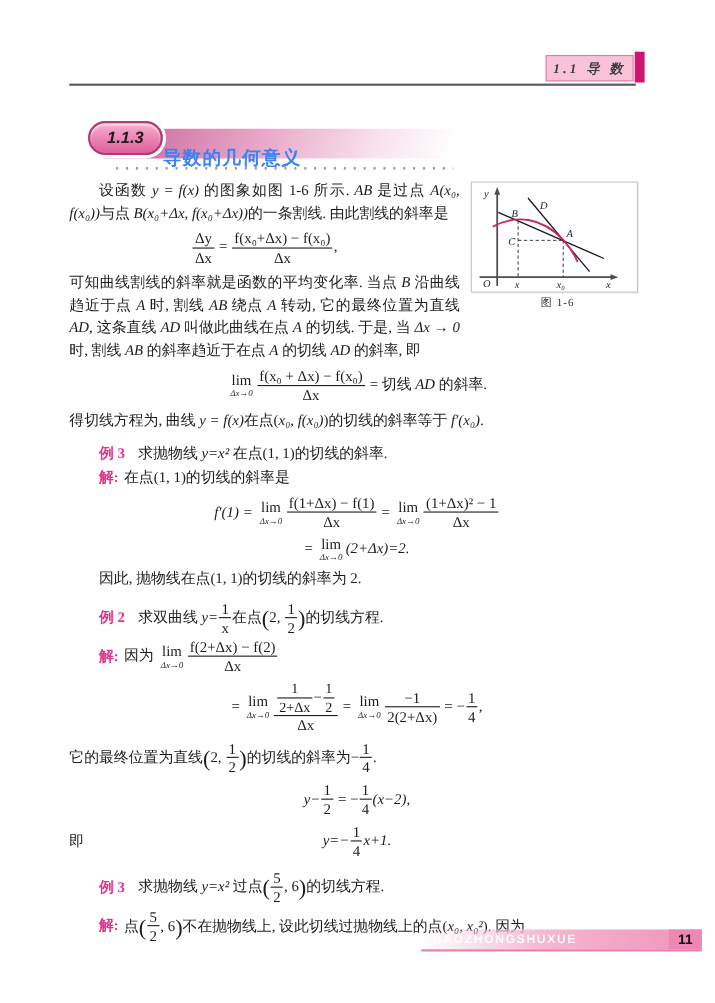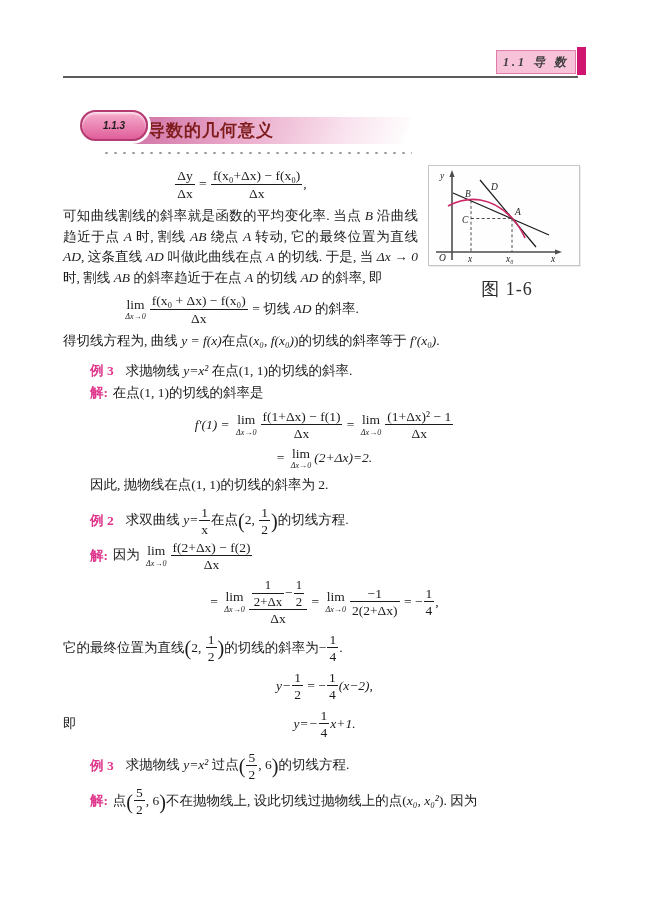--- a/index.html
+++ b/index.html
@@ -10,29 +10,29 @@
   .top-rule{position:absolute;left:63px;top:76px;width:515px;height:2px;background:#5c5c5c;}
   .chapter-tab{position:absolute;left:496px;top:50px;width:78px;height:22px;
         background:#f8c3d8;border:1px solid #e27ba9;display:flex;align-items:center;justify-content:center;
         font-style:italic;font-weight:bold;font-size:12px;color:#3c3c3c;letter-spacing:3px;}
   .chapter-bar{position:absolute;left:577px;top:47px;width:9px;height:28px;background:#d01570;}
 
   
   .section-band{position:absolute;left:104px;top:117px;width:308px;height:27px;
         background:linear-gradient(90deg,#c9639b 0%,#e9a8c9 45%,#f9e3ee 80%,#fefcfd 100%);
         transform:skewX(-20deg);transform-origin:0 0;}
-  .section-title{position:absolute;left:148px;top:119px;font-family:"Liberation Sans","DejaVu Sans",sans-serif;
-        font-weight:bold;font-size:17px;color:#7f1d1d;letter-spacing:1px;}
+  .section-title{position:absolute;left:148px;top:132px;font-family:"Liberation Sans","DejaVu Sans",sans-serif;
+        font-weight:bold;font-size:17px;color:#3b82f6;letter-spacing:1px;}
   .section-badge{position:absolute;left:80px;top:110px;width:64px;height:27px;
         background:linear-gradient(180deg,#f7aecd 0%,#e univers 100%);
         background:linear-gradient(180deg,#f7aecd,#df5f9b);
         border:2px solid #b43a72;border-radius:16px;box-shadow:0 0 0 3px #ffffff, inset 0 2px 2px rgba(255,255,255,.65);
         display:flex;align-items:center;justify-content:center;
         font-family:"Liberation Sans","DejaVu Sans",sans-serif;font-weight:bold;font-style:italic;
-        font-size:10px;color:#1d1d1d;}
+        font-size:15px;color:#1d1d1d;}
   .dots{position:absolute;left:102px;top:151px;width:310px;height:4px;
         background-image:radial-gradient(circle,#9a9a9a 1px,transparent 1.4px);
         background-size:9px 4px;background-repeat:repeat-x;}
 
   
   .content{position:absolute;left:63px;top:163px;width:523px;font-size:13.5px;line-height:20.5px;text-align:justify;}
   .para{margin:0;}
   .indent{text-indent:2em;}
   .ex{margin-top:9px;text-indent:2em;}
   .sol{margin-top:2px;text-indent:2em;}
@@ -50,21 +50,21 @@
   .fr .n{display:block;border-bottom:1px solid #1b1b1b;padding:0 2px;}
   .fr .d{display:block;padding:1px 2px 0 2px;}
   .fr .fr{font-size:0.95em;}
   .lim{display:inline-block;text-align:center;vertical-align:middle;line-height:1;margin:0 3px;font-style:normal;text-indent:0;}
   .lim .u{display:block;font-size:1em;}
   .lim .s{display:block;font-size:0.6em;margin-top:2px;font-style:italic;}
 
   
   .figure-float{float:right;width:158px;margin:2px 0 6px 10px;text-align:center;text-indent:0;}
   .figure-box{width:150px;height:99px;border:1px solid #c6c6c6;background:#fefefe;box-shadow:1px 1px 0 #ececec;}
-  .figure-caption{font-size:18px;margin-top:13px;color:#2e2e2e;letter-spacing:1px;}
+  .figure-caption{font-size:10px;color:#2e2e2e;letter-spacing:1px;}
   .fig-label{font-family:"Liberation Serif","DejaVu Serif",serif;font-style:italic;font-size:9.5px;fill:#1d1d1d;}
 
   
   .footer-bar{position:absolute;left:383px;top:845px;width:255px;height:18px;
         background:linear-gradient(90deg,rgba(255,255,255,0) 0%,#f5b6d0 45%,#ef93bb 100%);
         border-bottom:2px solid #e87fae;}
   .footer-brand{position:absolute;left:10px;top:3px;font-family:"Liberation Sans","DejaVu Sans",sans-serif;
         font-size:11px;font-weight:bold;letter-spacing:1.5px;color:rgba(255,255,255,0.9);}
   .page-num{position:absolute;right:0;top:0;width:30px;height:18px;background:#ee87b4;
         display:flex;align-items:center;justify-content:center;
@@ -113,20 +113,21 @@
           <text x="62" y="24" class="fig-label">D</text>
           <text x="33" y="57" class="fig-label">C</text>
           <text x="86" y="49" class="fig-label">A</text>
           <text x="39" y="96" class="fig-label">x</text>
           <text x="77" y="96" class="fig-label">x₀</text>
         </svg>
       </div>
       <div class="figure-caption">图 1-6</div>
     </div>
 
+    <p class="para indent"><span class="cn">设函数 </span><span class="it">y = f(x)</span><span class="cn"> 的图象如图 1-6 所示. </span><span class="it">AB</span><span class="cn"> 是过点 </span><span class="it">A(x₀, f(x₀))</span><span class="cn">与点 </span><span class="it">B(x₀+Δx, f(x₀+Δx))</span><span class="cn">的一条割线. 由此割线的斜率是</span></p>
     <div class="formula"><span class="fr it"><span class="n">Δy</span><span class="d">Δx</span></span><span class="cn"> = </span><span class="fr it"><span class="n">f(x₀+Δx) − f(x₀)</span><span class="d">Δx</span></span><span class="cn">,</span></div>
     <p class="para"><span class="cn">可知曲线割线的斜率就是函数的平均变化率. 当点 </span><span class="it">B</span><span class="cn"> 沿曲线趋近于点 </span><span class="it">A</span><span class="cn"> 时, 割线 </span><span class="it">AB</span><span class="cn"> 绕点 </span><span class="it">A</span><span class="cn"> 转动, 它的最终位置为直线 </span><span class="it">AD</span><span class="cn">, 这条直线 </span><span class="it">AD</span><span class="cn"> 叫做此曲线在点 </span><span class="it">A</span><span class="cn"> 的切线. 于是, 当 </span><span class="it">Δx → 0</span><span class="cn">时, 割线 </span><span class="it">AB</span><span class="cn"> 的斜率趋近于在点 </span><span class="it">A</span><span class="cn"> 的切线 </span><span class="it">AD</span><span class="cn"> 的斜率, 即</span></p>
     <div class="formula"><span class="lim"><span class="u">lim</span><span class="s">Δx→0</span></span><span class="fr it"><span class="n">f(x₀ + Δx) − f(x₀)</span><span class="d">Δx</span></span><span class="cn"> = 切线 </span><span class="it">AD</span><span class="cn"> 的斜率.</span></div>
     <p class="para"><span class="cn">得切线方程为, 曲线 </span><span class="it">y = f(x)</span><span class="cn">在点(</span><span class="it">x₀</span><span class="cn">, </span><span class="it">f(x₀)</span><span class="cn">)的切线的斜率等于 </span><span class="it">f′(x₀)</span><span class="cn">.</span></p>
 
     <p class="para ex"><span class="accent">例 3</span><span class="gap"></span><span><span class="cn">求抛物线 </span><span class="it">y=x²</span><span class="cn"> 在点(1, 1)的切线的斜率.</span></span></p>
     <p class="para sol"><span class="accent">解:</span><span class="sgap"></span><span><span class="cn">在点(1, 1)的切线的斜率是</span></span></p>
     <div class="formula"><span class="it">f′(1) = </span><span class="lim"><span class="u">lim</span><span class="s">Δx→0</span></span><span class="fr it"><span class="n">f(1+Δx) − f(1)</span><span class="d">Δx</span></span><span class="cn"> = </span><span class="lim"><span class="u">lim</span><span class="s">Δx→0</span></span><span class="fr it"><span class="n">(1+Δx)² − 1</span><span class="d">Δx</span></span></div>
     <div class="formula"><span class="cn">= </span><span class="lim"><span class="u">lim</span><span class="s">Δx→0</span></span><span class="it">(2+Δx)=2.</span></div>
     <p class="para indent"><span class="cn">因此, 抛物线在点(1, 1)的切线的斜率为 2.</span></p>
@@ -138,14 +139,18 @@
     <div class="formula"><span class="it">y−</span><span class="fr"><span class="n">1</span><span class="d">2</span></span><span class="cn"> = −</span><span class="fr"><span class="n">1</span><span class="d">4</span></span><span class="it">(x−2),</span></div>
     <div class="formula-row">
       <span class="row-label">即</span>
       <div class="formula"><span class="it">y=−</span><span class="fr"><span class="n">1</span><span class="d">4</span></span><span class="it">x+1.</span></div>
     </div>
 
     <p class="para ex"><span class="accent">例 3</span><span class="gap"></span><span><span class="cn">求抛物线 </span><span class="it">y=x²</span><span class="cn"> 过点</span><span class="bp">(</span><span class="fr"><span class="n">5</span><span class="d">2</span></span><span class="cn">, 6</span><span class="bp">)</span><span class="cn">的切线方程.</span></span></p>
     <p class="para sol"><span class="accent">解:</span><span class="sgap"></span><span><span class="cn">点</span><span class="bp">(</span><span class="fr"><span class="n">5</span><span class="d">2</span></span><span class="cn">, 6</span><span class="bp">)</span><span class="cn">不在抛物线上, 设此切线过抛物线上的点(</span><span class="it">x₀, x₀²</span><span class="cn">). 因为</span></span></p>
   </div>
 
+  <div class="footer-bar">
+    <span class="footer-brand">GAOZHONGSHUXUE</span>
+    <div class="page-num">11</div>
+  </div>
 
 </div>
 
 </body></html>

